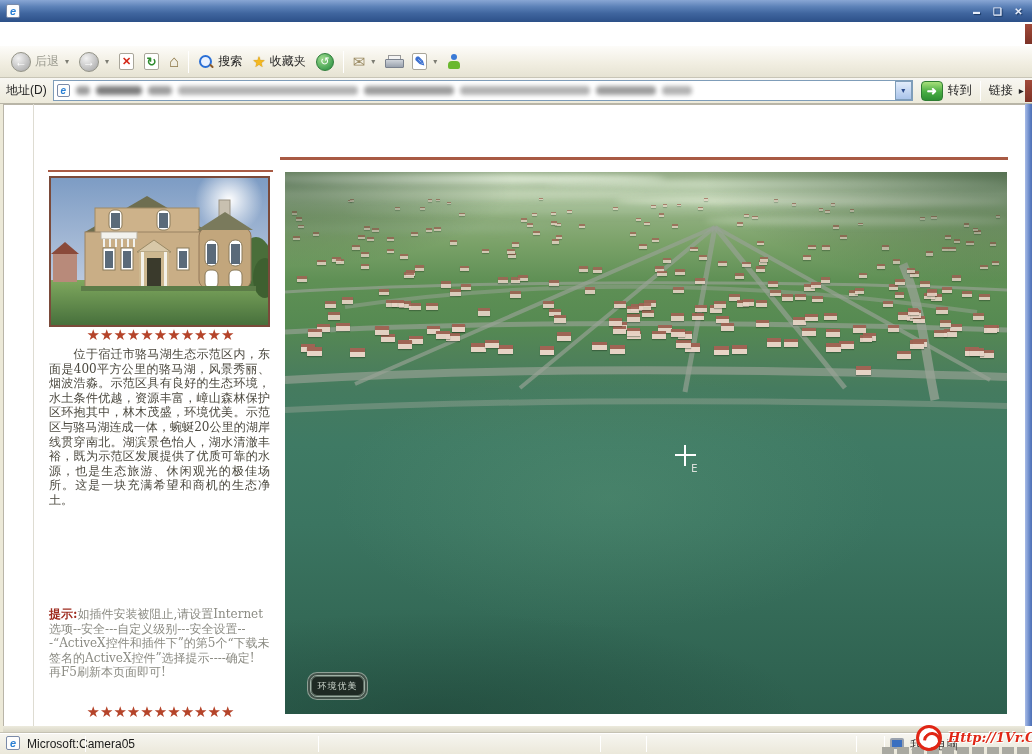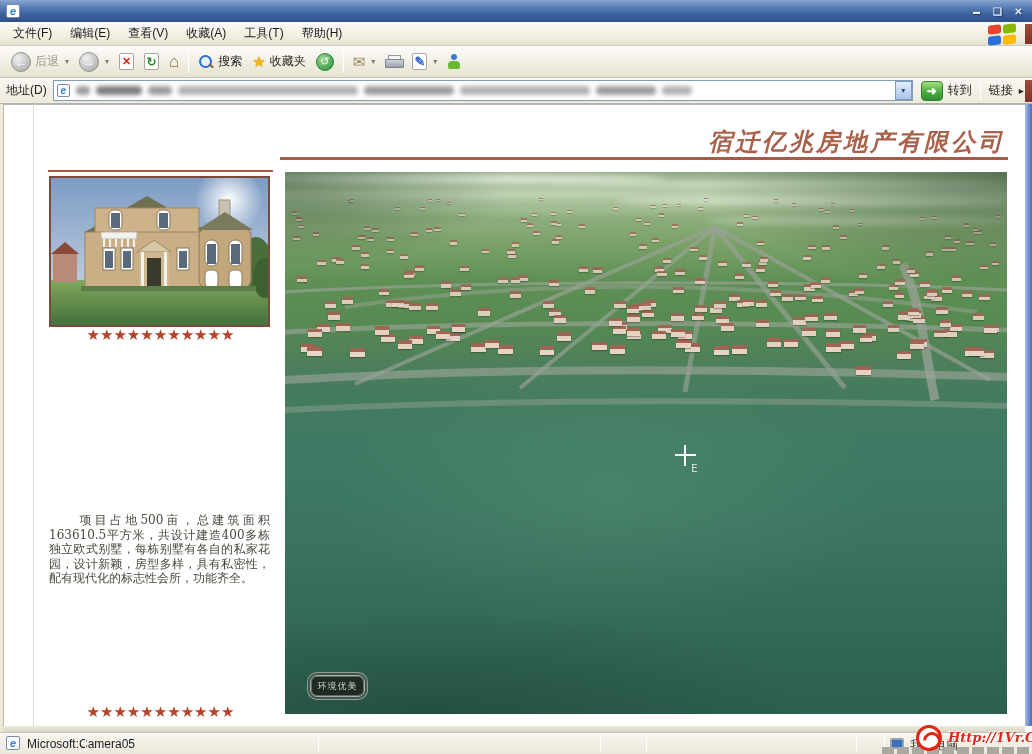--- a/index.html
+++ b/index.html
@@ -189,34 +189,20 @@
 
   <div class="titlebar">
     <span class="ie-doc-icon">e</span>
     <span class="win-controls">
       <span class="win-btn min"></span>
       <span class="win-btn max"></span>
       <span class="win-btn cls"></span>
     </span>
   </div>
 
-  <div class="menubar">
-    <span class="menu-item">文件(F)</span>
-    <span class="menu-item">编辑(E)</span>
-    <span class="menu-item">查看(V)</span>
-    <span class="menu-item">收藏(A)</span>
-    <span class="menu-item">工具(T)</span>
-    <span class="menu-item">帮助(H)</span>
-    <span class="win-flag">
-      <i class="flag-cell flag-r"></i>
-        <i class="flag-cell flag-g"></i>
-      <i class="flag-cell flag-b"></i>
-        <i class="flag-cell flag-y"></i>
-    </span>
-  </div>
   <div class="edge-strip" style="top:24px;height:20px;"></div>
 
   <div class="toolbar">
     <span class="tbtn drop">
       <span class="nav-circle">←</span>
       <span class="dis">后退</span>
     </span>
     <span class="tbtn drop">
       <span class="nav-circle">→</span>
     </span>
@@ -283,21 +269,20 @@
     <span class="addr-sep"></span>
     <span class="links-arrow">链接</span>
   </div>
   <div class="edge-strip" style="top:80px;height:22px;"></div>
 
   <div class="page">
     <div class="v-line"></div>
 
     <div class="rule-left"></div>
 
-    <div class="company">宿迁亿兆房地产有限公司</div>
     <div class="rule-right"></div>
 
     <div class="photo">
       <svg width="217" height="147" viewBox="0 0 217 147">
         <defs>
           <linearGradient id="sky" x1="0" y1="0" x2="0" y2="1">
             <stop offset="0" stop-color="#7d9cc4"></stop>
               <stop offset="1" stop-color="#d4dcea"></stop>
           </linearGradient>
           <radialGradient id="sun" cx="0.5" cy="0.5" r="0.5">
@@ -348,21 +333,22 @@
         <rect x="156" y="66" width="9" height="20" fill="#5a6a7a"></rect>
         <rect x="178" y="62" width="13" height="26" rx="6" fill="#fff" stroke="#8a7a5a"></rect>
         <rect x="180" y="66" width="9" height="20" fill="#5a6a7a"></rect>
         <rect x="154" y="92" width="13" height="18" rx="5" fill="#fff" stroke="#8a7a5a"></rect>
         <rect x="178" y="92" width="13" height="18" rx="5" fill="#fff" stroke="#8a7a5a"></rect>
         <rect x="30" y="108" width="175" height="5" fill="#5c7c48"></rect>
       </svg>
     </div>
 
     <div class="stars stars-top">★★★★★★★★★★★</div>
-    <div class="para para2">　　项目占地500亩，总建筑面积163610.5平方米，共设计建造400多栋独立欧式别墅，每栋别墅有各自的私家花园，设计新颖，房型多样，具有私密性，配有现代化的标志性会所，功能齐全。</div>
+    <div class="para para1">　　位于宿迁市骆马湖生态示范区内，东面是400平方公里的骆马湖，风景秀丽、烟波浩淼。示范区具有良好的生态环境，水土条件优越，资源丰富，嶂山森林保护区环抱其中，林木茂盛，环境优美。示范区与骆马湖连成一体，蜿蜒20公里的湖岸线贯穿南北。湖滨景色怡人，湖水清澈丰裕，既为示范区发展提供了优质可靠的水源，也是生态旅游、休闲观光的极佳场所。这是一块充满希望和商机的生态净土。</div>
+    <div class="tip"><b>提示:</b><span>如插件安装被阻止,请设置Internet选项--安全---自定义级别---安全设置---“ActiveX控件和插件下”的第5个“下载未签名的ActiveX控件”选择提示----确定!</span><br><span>再F5刷新本页面即可!</span></div>
     <div class="stars stars-bottom">★★★★★★★★★★★</div>
 
     <div class="viewport">
       <div class="streak" style="left:-40px;top:2px;width:420px;height:10px;background:rgba(228,238,220,.85);"></div>
       <div class="streak" style="left:260px;top:8px;width:460px;height:8px;background:rgba(214,228,204,.7);"></div>
       <div class="streak" style="left:-20px;top:18px;width:380px;height:9px;background:rgba(196,214,184,.6);"></div>
       <div class="streak" style="left:330px;top:24px;width:392px;height:10px;background:rgba(222,232,210,.75);"></div>
       <div class="streak" style="left:60px;top:34px;width:520px;height:8px;background:rgba(170,196,158,.5);"></div>
       <div class="streak" style="left:420px;top:44px;width:302px;height:9px;background:rgba(206,222,194,.55);"></div>
       <div class="streak" style="left:-30px;top:52px;width:300px;height:8px;background:rgba(150,180,140,.45);"></div>

